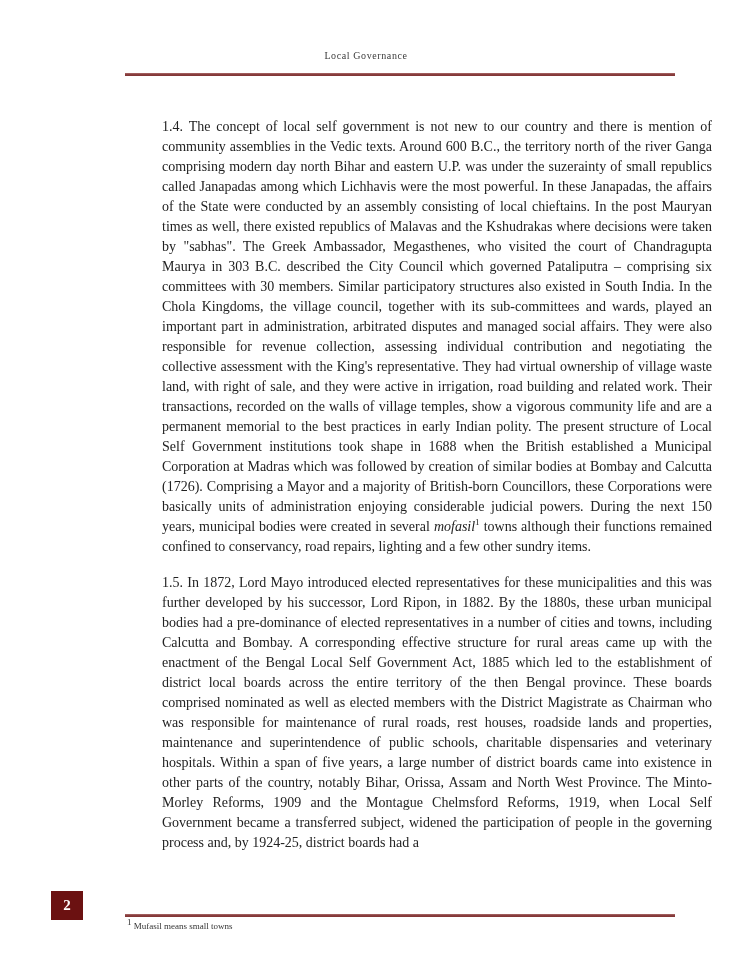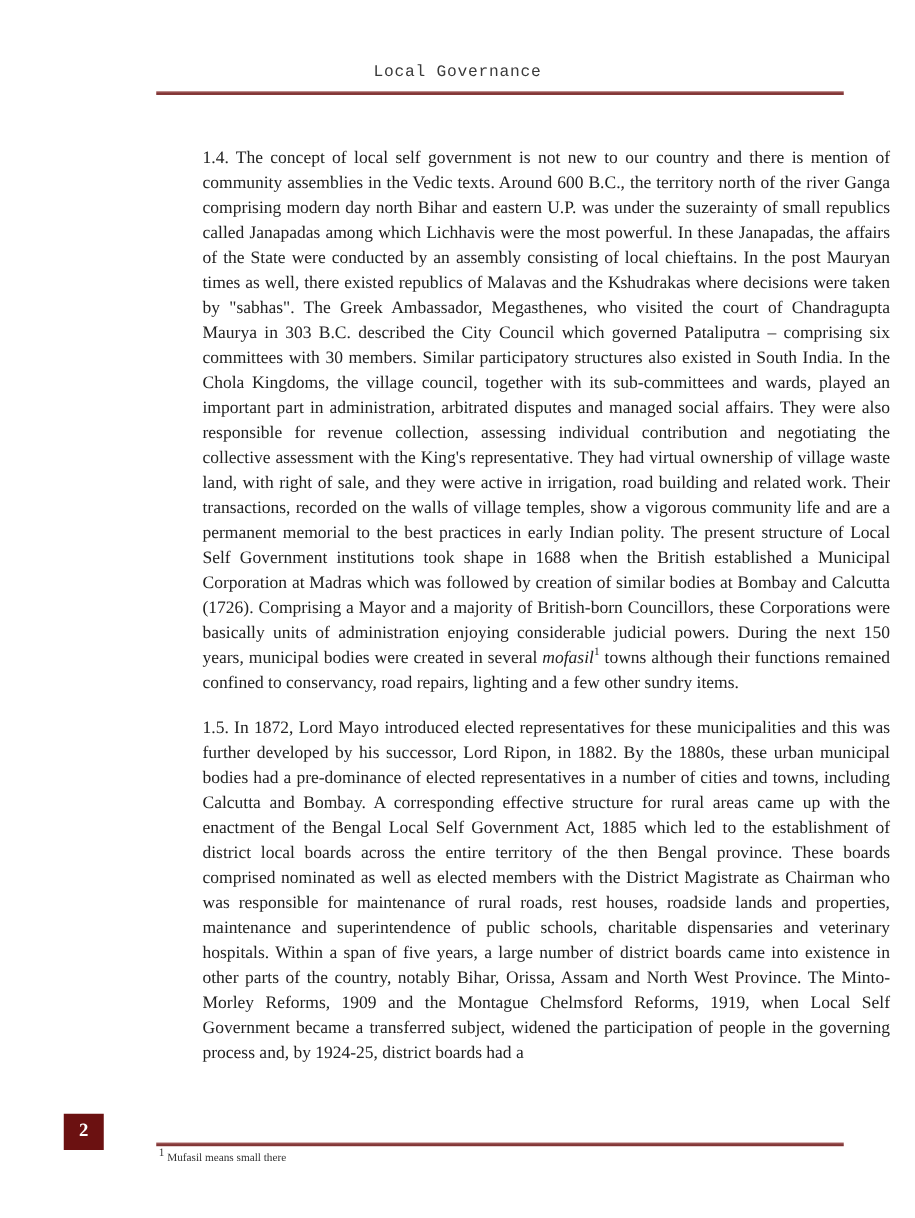--- a/index.html
+++ b/index.html
@@ -15,24 +15,23 @@
     font-family: "Liberation Serif", serif;
     color: #222222;
     overflow: hidden;
   }
   .header-title {
     position: absolute;
     top: 50px;
     left: 0;
     width: 100%;
     text-align: center;
-    font-size: 13px;
+    font-size: 10px;
     letter-spacing: 0.6px;
     color: #3a3a3a;
-    font-family: Liberation Mono, monospace;
   }
   .rule {
     position: absolute;
     left: 125px;
     width: 550px;
     height: 3px;
     background: linear-gradient(to bottom, #aa6a6a 0%, #7b2d2d 70%, #8e4343 100%);
   }
   .rule-top { top: 73px; }
   .rule-bottom { top: 914px; }
@@ -93,15 +92,15 @@
 
     <p class="para">1.5. In 1872, Lord Mayo introduced elected representatives for these municipalities and this was further developed by his successor, Lord Ripon, in 1882. By the 1880s, these urban municipal bodies had a pre-dominance of elected representatives in a number of cities and towns, including Calcutta and Bombay. A corresponding effective structure for rural areas came up with the enactment of the Bengal Local Self Government Act, 1885 which led to the establishment of district local boards across the entire territory of the then Bengal province. These boards comprised nominated as well as elected members with the District Magistrate as Chairman who was responsible for maintenance of rural roads, rest houses, roadside lands and properties, maintenance and superintendence of public schools, charitable dispensaries and veterinary hospitals. Within a span of five years, a large number of district boards came into existence in other parts of the country, notably Bihar, Orissa, Assam and North West Province. The Minto-Morley Reforms, 1909 and the Montague Chelmsford Reforms, 1919, when Local Self Government became a transferred subject, widened the participation of people in the governing process and, by 1924-25, district boards had a</p>
   </div>
 
   <div class="page-number-box">
     <span>2</span>
   </div>
 
   <div class="rule rule-bottom"></div>
 
-  <div class="footnote"><sup>1</sup> <span>Mufasil means small there</span></div>
+  <div class="footnote"><sup>1</sup> <span>Mufasil means small towns</span></div>
 
 </div>
 
 </body></html>

